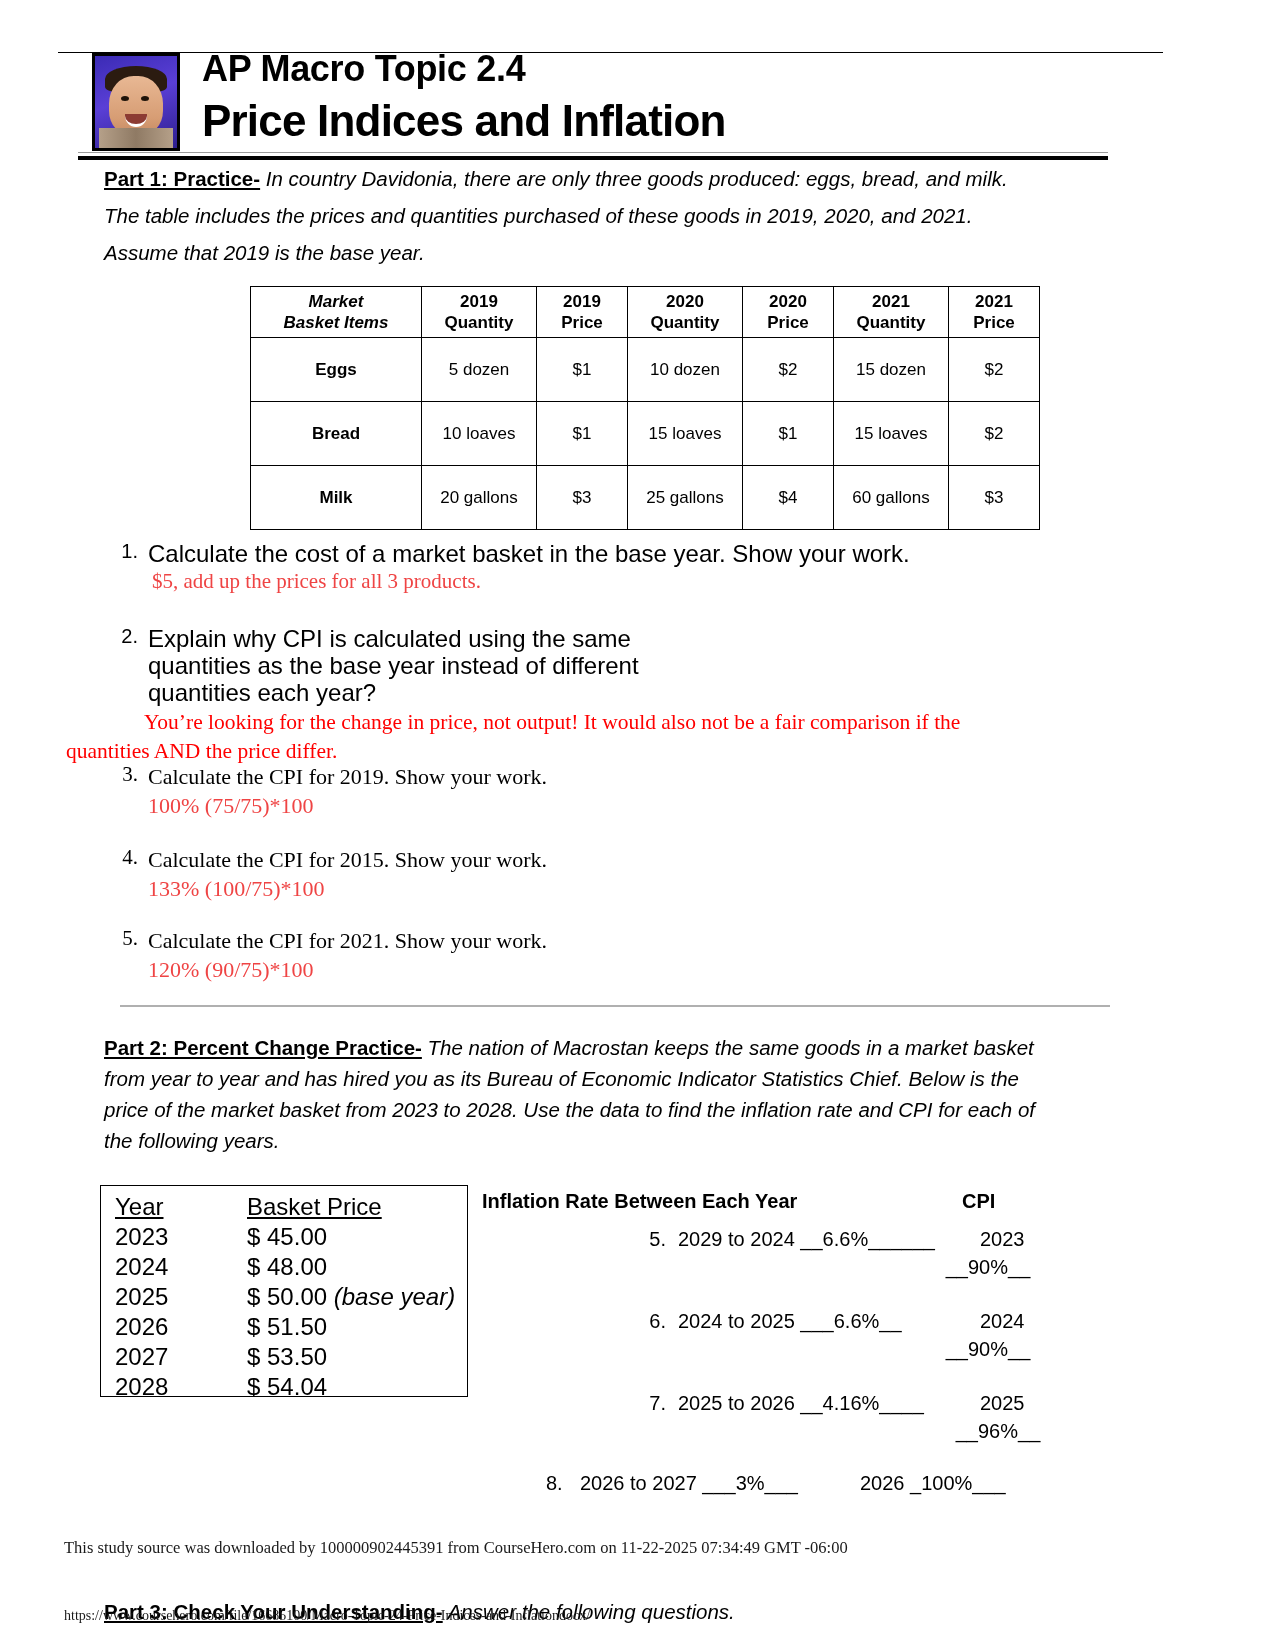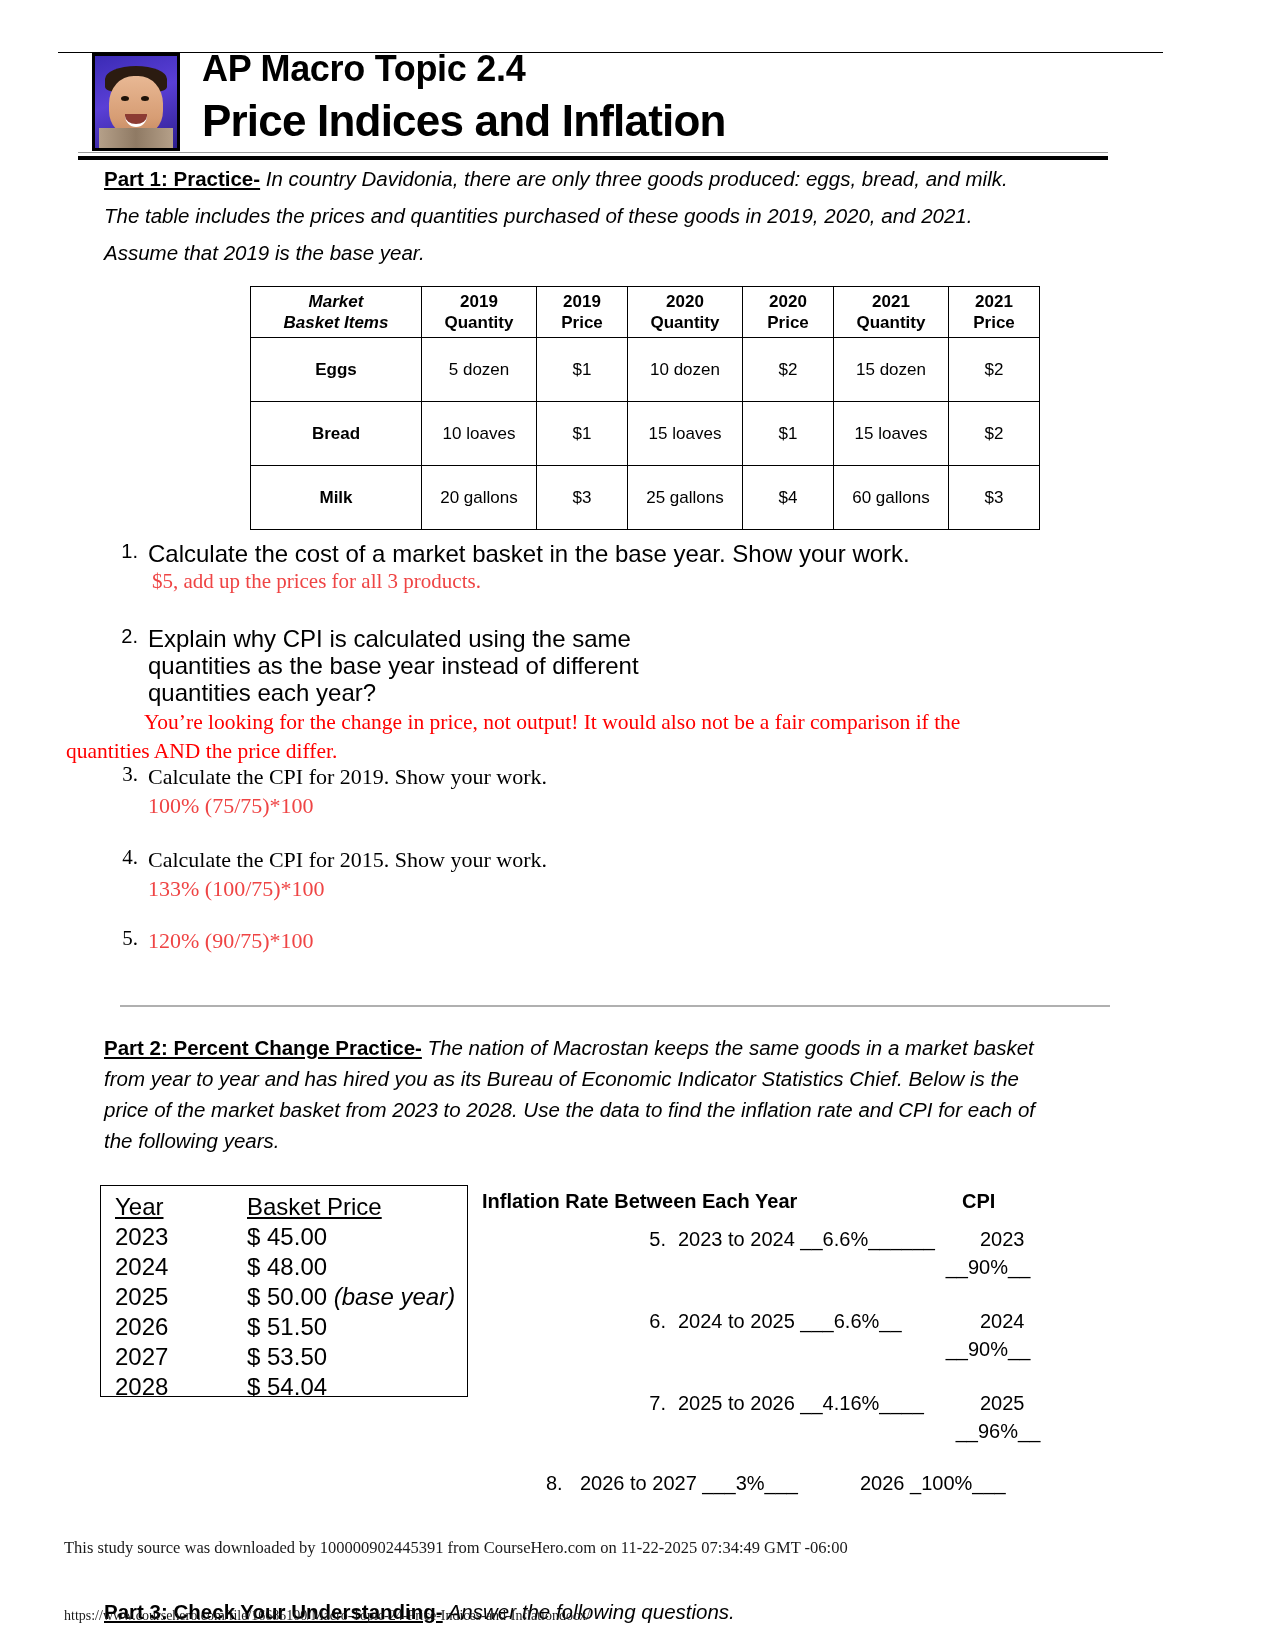--- a/index.html
+++ b/index.html
@@ -306,20 +306,21 @@
     <div class="qrow">
       <span class="qnum">4.</span>
       <div class="qtxt">Calculate the CPI for 2015. Show your work.</div>
       <div class="qtxt ans-red">133% (100/75)*100</div>
     </div>
   </div>
 
   <div class="q-serif" style="top:926px;">
     <div class="qrow">
       <span class="qnum">5.</span>
+      <div class="qtxt">Calculate the CPI for 2021. Show your work.</div>
       <div class="qtxt ans-red">120% (90/75)*100</div>
     </div>
   </div>
 
   <div class="divider"></div>
 
   <div class="part2-intro">
     <b>Part 2: Percent Change Practice-</b><span> The nation of Macrostan keeps the same goods in a market basket</span><br>
     <span>from year to year and has hired you as its Bureau of Economic Indicator Statistics Chief.  Below is the</span><br>
     <span>price of the market basket from 2023 to 2028. Use the data to find the inflation rate and CPI for each of</span><br>
@@ -356,21 +357,21 @@
       <div class="c2">$ 54.04</div>
     </div>
   </div>
 
   <div class="infl-head">Inflation Rate Between Each Year</div>
   <div class="cpi-head">CPI</div>
 
   <div class="infl-list">
     <div class="infl-item">
       <span class="num">5.</span>
-      <span class="body"><span>2023 to 2024</span> <span>__6.6%______</span></span>
+      <span class="body"><span>2029 to 2024</span> <span>__6.6%______</span></span>
       <span class="cpiyear" style="left:340px;">2023</span>
       <span class="cpival" style="left:300px;">__90%__</span>
     </div>
     <div class="infl-item">
       <span class="num">6.</span>
       <span class="body"><span>2024 to 2025</span> <span>___6.6%__</span></span>
       <span class="cpiyear" style="left:340px;">2024</span>
       <span class="cpival" style="left:300px;">__90%__</span>
     </div>
     <div class="infl-item">

